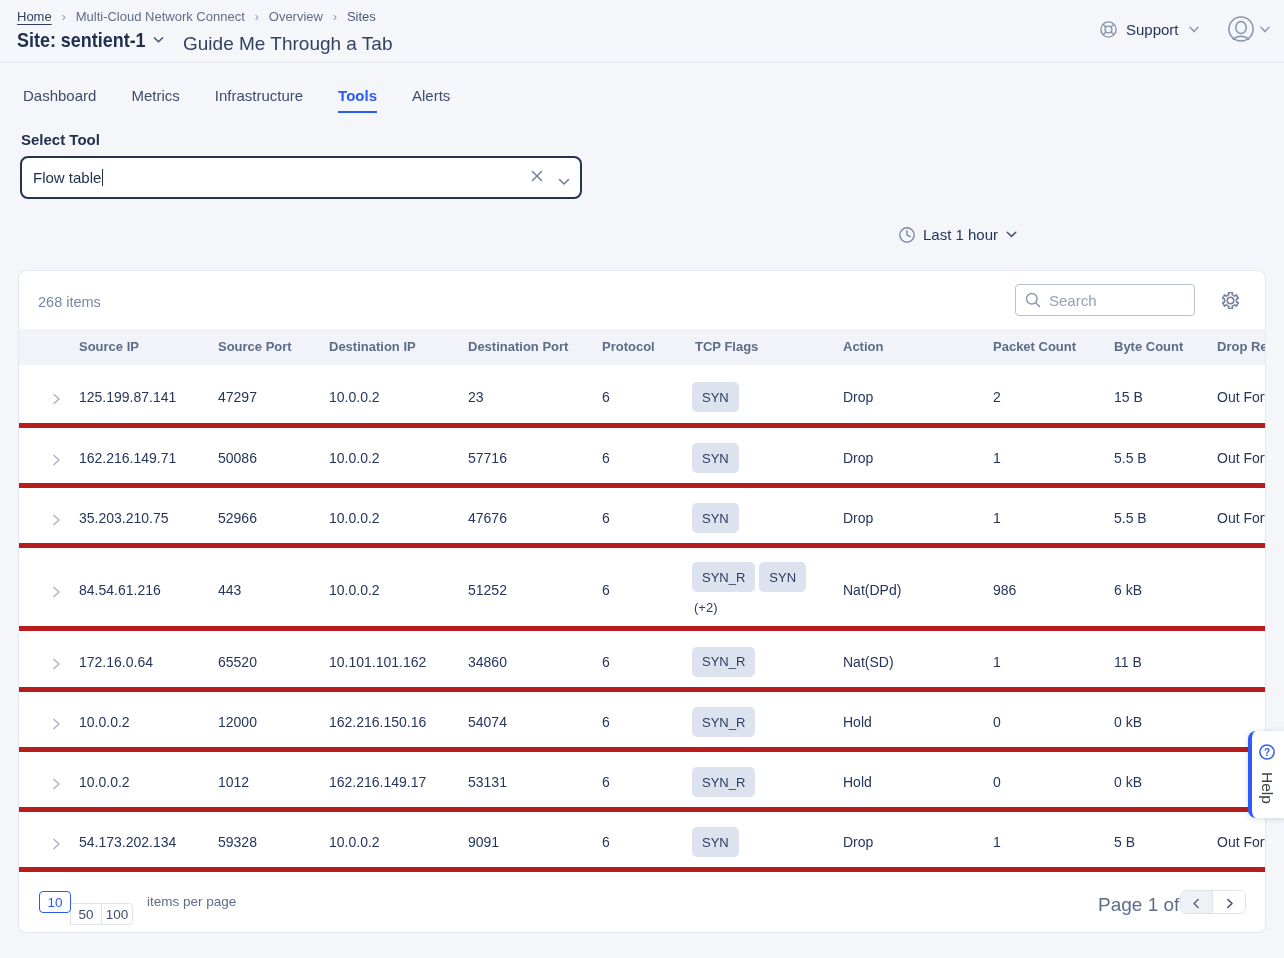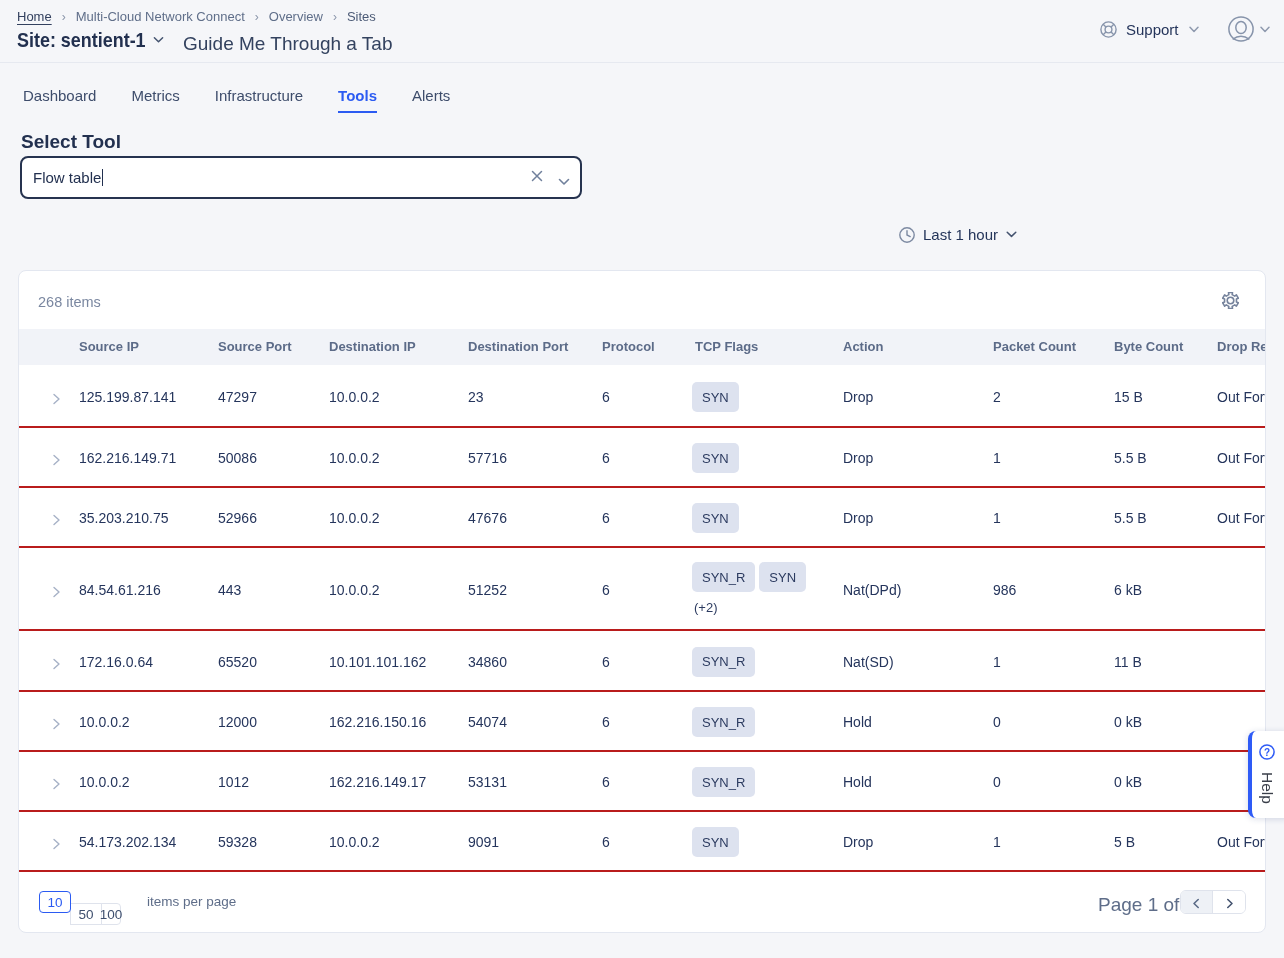--- a/index.html
+++ b/index.html
@@ -17,21 +17,21 @@
 
 .toplinks { position:absolute; left:1100px; top:16px; display:flex; align-items:center; color:#2a3a5e; }
 .support-txt { font-size:15px; margin:0 8px 0 9px; color:#24345a; }
 
 
 .tabs { position:absolute; left:23px; top:87px; display:flex; gap:35px; font-size:15px; color:#3d4c6b; }
 .tab { padding-bottom:7px; }
 .tab.active { color:#2b5bf2; font-weight:700; border-bottom:2px solid #2b5bf2; }
 
 
-.seltool-label { position:absolute; left:21px; top:131px; font-size:19px; font-weight:700; color:#22304f; }
+.seltool-label { position:absolute; left:21px; top:131px; font-size:15px; font-weight:700; color:#22304f; }
 .seltool { position:absolute; left:20px; top:156px; width:562px; height:43px; border:2px solid #26334f; border-radius:8px; background:#fff; display:flex; align-items:center; }
 .seltool .txt { font-size:15px; color:#22304f; margin-left:11px; }
 .cursor { display:inline-block; width:1px; height:17px; background:#22304f; vertical-align:-3px; margin-left:1px; }
 .seltool .x { position:absolute; right:36px; top:11px; }
 .seltool .chev { position:absolute; right:10px; top:14px; }
 
 
 .toolbar { position:absolute; left:0; top:219px; width:1284px; height:31px; }
 .nodeselect { position:absolute; left:634px; top:0; width:234px; height:31px; border:1px solid #c6cfdf; border-radius:6px; background:#fff; display:flex; align-items:center; }
 .nodeselect .txt { font-size:14px; color:#24355a; margin-left:14px; }
@@ -45,32 +45,32 @@
 .card { position:absolute; left:18px; top:270px; width:1248px; height:663px; background:#fff; border:1px solid #e3e7f0; border-radius:8px; overflow:hidden; }
 .items { position:absolute; left:19px; top:23px; font-size:14.5px; color:#7a87a0; }
 .search { position:absolute; left:996px; top:13px; width:180px; height:32px; border:1px solid #b6c0d4; border-radius:4px; background:#fff; display:flex; align-items:center; }
 .search .ph { font-size:15px; color:#94a0b6; margin-left:8px; }
 .gearbox { position:absolute; left:1203px; top:21px; }
 
 .thead { position:absolute; left:0; top:58px; width:1248px; height:36px; background:#f1f3f8; }
 .thead span { position:absolute; top:10px; font-size:13px; font-weight:700; color:#5c6b88; white-space:nowrap; }
 
 .rows { position:absolute; left:0; top:95px; width:1248px; }
-.row { position:relative; width:1248px; border-bottom:2px solid #b91c1c; }
+.row { position:relative; width:1248px; border-bottom:5px solid #b91c1c; }
 .row .cell { position:absolute; font-size:14px; color:#25355c; white-space:nowrap; transform:translateY(-50%); }
 .row .exp { position:absolute; left:31px; }
 .chip { display:inline-block; background:#dde2ef; color:#2c3b60; font-size:13px; border-radius:5px; padding:8.5px 10px; line-height:1; }
 .plus { font-size:13px; color:#2c3b60; }
 
 
 .cfooter { position:absolute; left:0; top:601px; width:1248px; height:62px; }
 .pgsz { position:absolute; left:20px; top:19px; display:flex; }
 .pgsz .b { width:32px; height:22px; display:flex; align-items:center; justify-content:center; font-size:13.5px; color:#3e4f6e; border:1px solid #dfe3ec; background:#fff; }
 .pgsz .b.first { border-radius:4px 0 0 4px; }
-.pgsz .b.last { border-radius:0 4px 4px 0; width:20px; }
+.pgsz .b.last { border-radius:0 4px 4px 0; width:32px; }
 .pgsz .b.sel { border:1px solid #2b5bf2; color:#2b5bf2; border-radius:4px; z-index:2; }
 .pgsz .b + .b { margin-left:-1px;margin-top:12px; }
 .ipp { position:absolute; left:128px; top:22px; font-size:13.5px; color:#5e6d89; }
 .pageinfo { position:absolute; left:1079px; top:22px; width:68px; font-size:19px; color:#5e6d89; white-space:nowrap; }
 .pagebtns { position:absolute; left:1161px; top:18px; display:flex; border:1px solid #dfe3ec; border-radius:6px; overflow:hidden; height:24px; }
 .pagebtns .pb { width:32px; height:24px; display:flex; align-items:center; justify-content:center; }
 .pagebtns .pb.prev { background:#eef1f6; border-right:1px solid #dfe3ec; }
 .pagebtns .pb.next { background:#fff; }
 
 
@@ -147,20 +147,27 @@
       </svg>
     <span class="txt">Last 1 hour</span>
     <svg width="11" height="7" viewBox="0 0 11 7" fill="none" stroke="#44536f" stroke-width="1.5" stroke-linecap="round" stroke-linejoin="round">
         <path d="M1.2 1.2 L5.5 5.4 L9.8 1.2"></path>
       </svg>
   </div>
 </div>
 
 <div class="card">
   <div class="items">268 items</div>
+  <div class="search">
+    <svg style="margin-left:9px" width="16" height="16" viewBox="0 0 16 16" fill="none" stroke="#8c98ae" stroke-width="1.5" stroke-linecap="round">
+        <circle cx="6.8" cy="6.8" r="5.3"></circle>
+        <path d="M10.8 10.8 L14.4 14.4"></path>
+      </svg>
+    <span class="ph">Search</span>
+  </div>
   <div class="gearbox">
     <svg width="17" height="17" viewBox="0 0 16 16" fill="none" stroke="#76839c" stroke-width="1.5">
         <circle cx="8" cy="8" r="3.1"></circle>
         <path stroke-linejoin="round" d="M6.14 0.53 L9.86 0.53 L9.58 2.47 L11.99 3.86 L13.54 2.65 L15.40 5.88 L13.58 6.61 L13.58 9.39 L15.40 10.12 L13.54 13.35 L11.99 12.14 L9.58 13.53 L9.86 15.47 L6.14 15.47 L6.42 13.53 L4.01 12.14 L2.46 13.35 L0.60 10.12 L2.42 9.39 L2.42 6.61 L0.60 5.88 L2.46 2.65 L4.01 3.86 L6.42 2.47 Z"></path>
       </svg>
   </div>
 
   <div class="thead">
     <span style="left:60px">Source IP</span>
     <span style="left:199px">Source Port</span>

